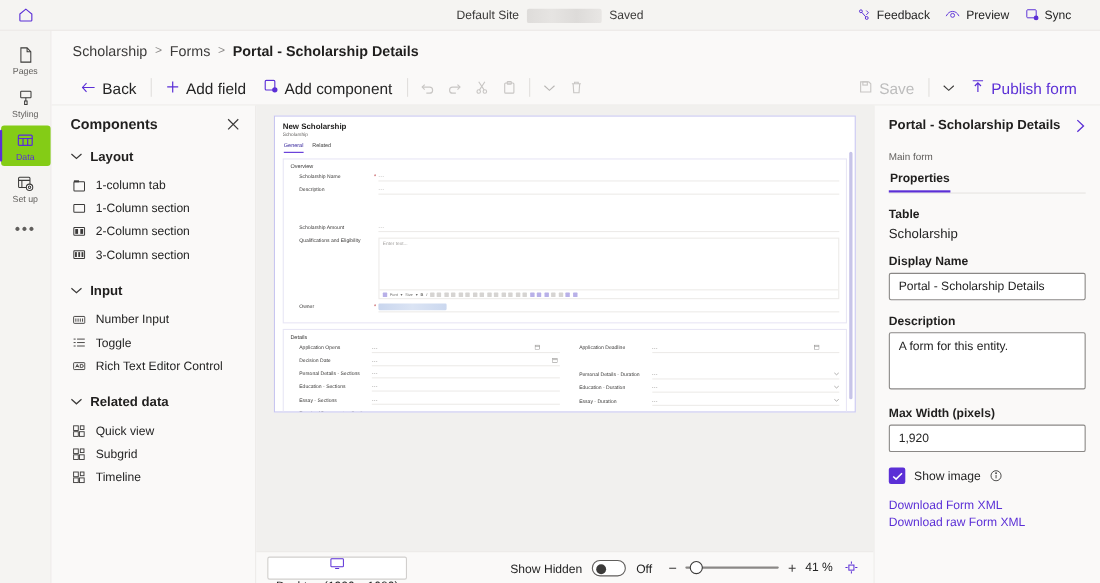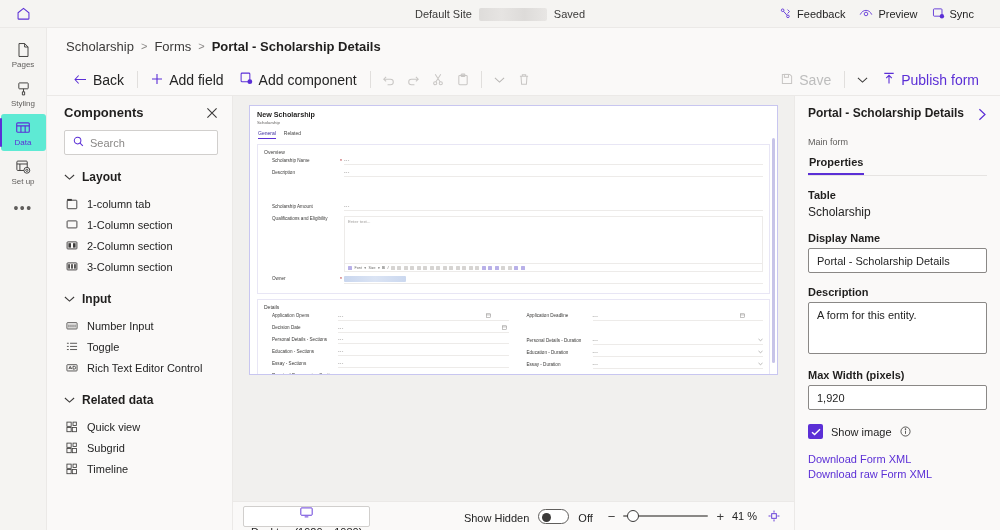--- a/index.html
+++ b/index.html
@@ -47,21 +47,21 @@
     width:47px; background:#f5f4f2; display:flex; flex-direction:column;
     align-items:center; padding-top:8px; gap:2px;
     border-right:1px solid #ebe9e7;
   }
   .rail-item {
     width:45px; padding:5px 0 4px; display:flex; flex-direction:column;
     align-items:center; gap:3px; cursor:pointer; position:relative;
     border-radius:3px;
   }
   .rail-item .lbl { font-size:8px; color:#605e5c; line-height:1; }
-  .rail-item.active { background:#5eead4; }
+  .rail-item.active { background:#84cc16; }
   .rail-item.active .lbl { color:#5b2fd6; }
   .rail-item.active::before {
     content:""; position:absolute; left:-1px; top:4px; bottom:4px;
     width:2px; background:#5b2fd6; border-radius:2px;
   }
   .rail-icon { height:17px; display:flex; align-items:center; justify-content:center; }
   .rail-more { font-size:14px; color:#605e5c; letter-spacing:1.5px; margin-top:8px; cursor:pointer; }
 
   
   .mainarea { flex:1; display:flex; flex-direction:column; min-width:0; background:#faf9f8; }
@@ -457,31 +457,20 @@
 
         <div class="components">
           <div class="comp-head">
             <span class="comp-title">Components</span>
             <span class="comp-close">
               <svg width="12" height="12" viewBox="0 0 12 12" fill="none" stroke="#3b3a39" stroke-width="1.1">
                 <path d="M1.4 1.4l9.2 9.2M10.6 1.4l-9.2 9.2"></path>
               </svg>
             </span>
           </div>
-          <div class="search-wrap">
-            <div class="search-box">
-              <span>
-                <svg width="11" height="11" viewBox="0 0 12 12" fill="none" stroke="#5b2fd6" stroke-width="1.1">
-                  <circle cx="5" cy="5" r="3.6"></circle>
-                    <path d="M7.7 7.7l3 3"></path>
-                </svg>
-              </span>
-              <input type="text" placeholder="Search" style="">
-            </div>
-          </div>
 
           <div class="grp">
             <div class="grp-head">
               <span>
                 <svg width="11" height="8" viewBox="0 0 12 8" fill="none" stroke="#3b3a39" stroke-width="1.2">
                   <path d="M1 1.8L6 6.3l5-4.5"></path>
                 </svg>
               </span>
               <span>Layout</span>
             </div>

